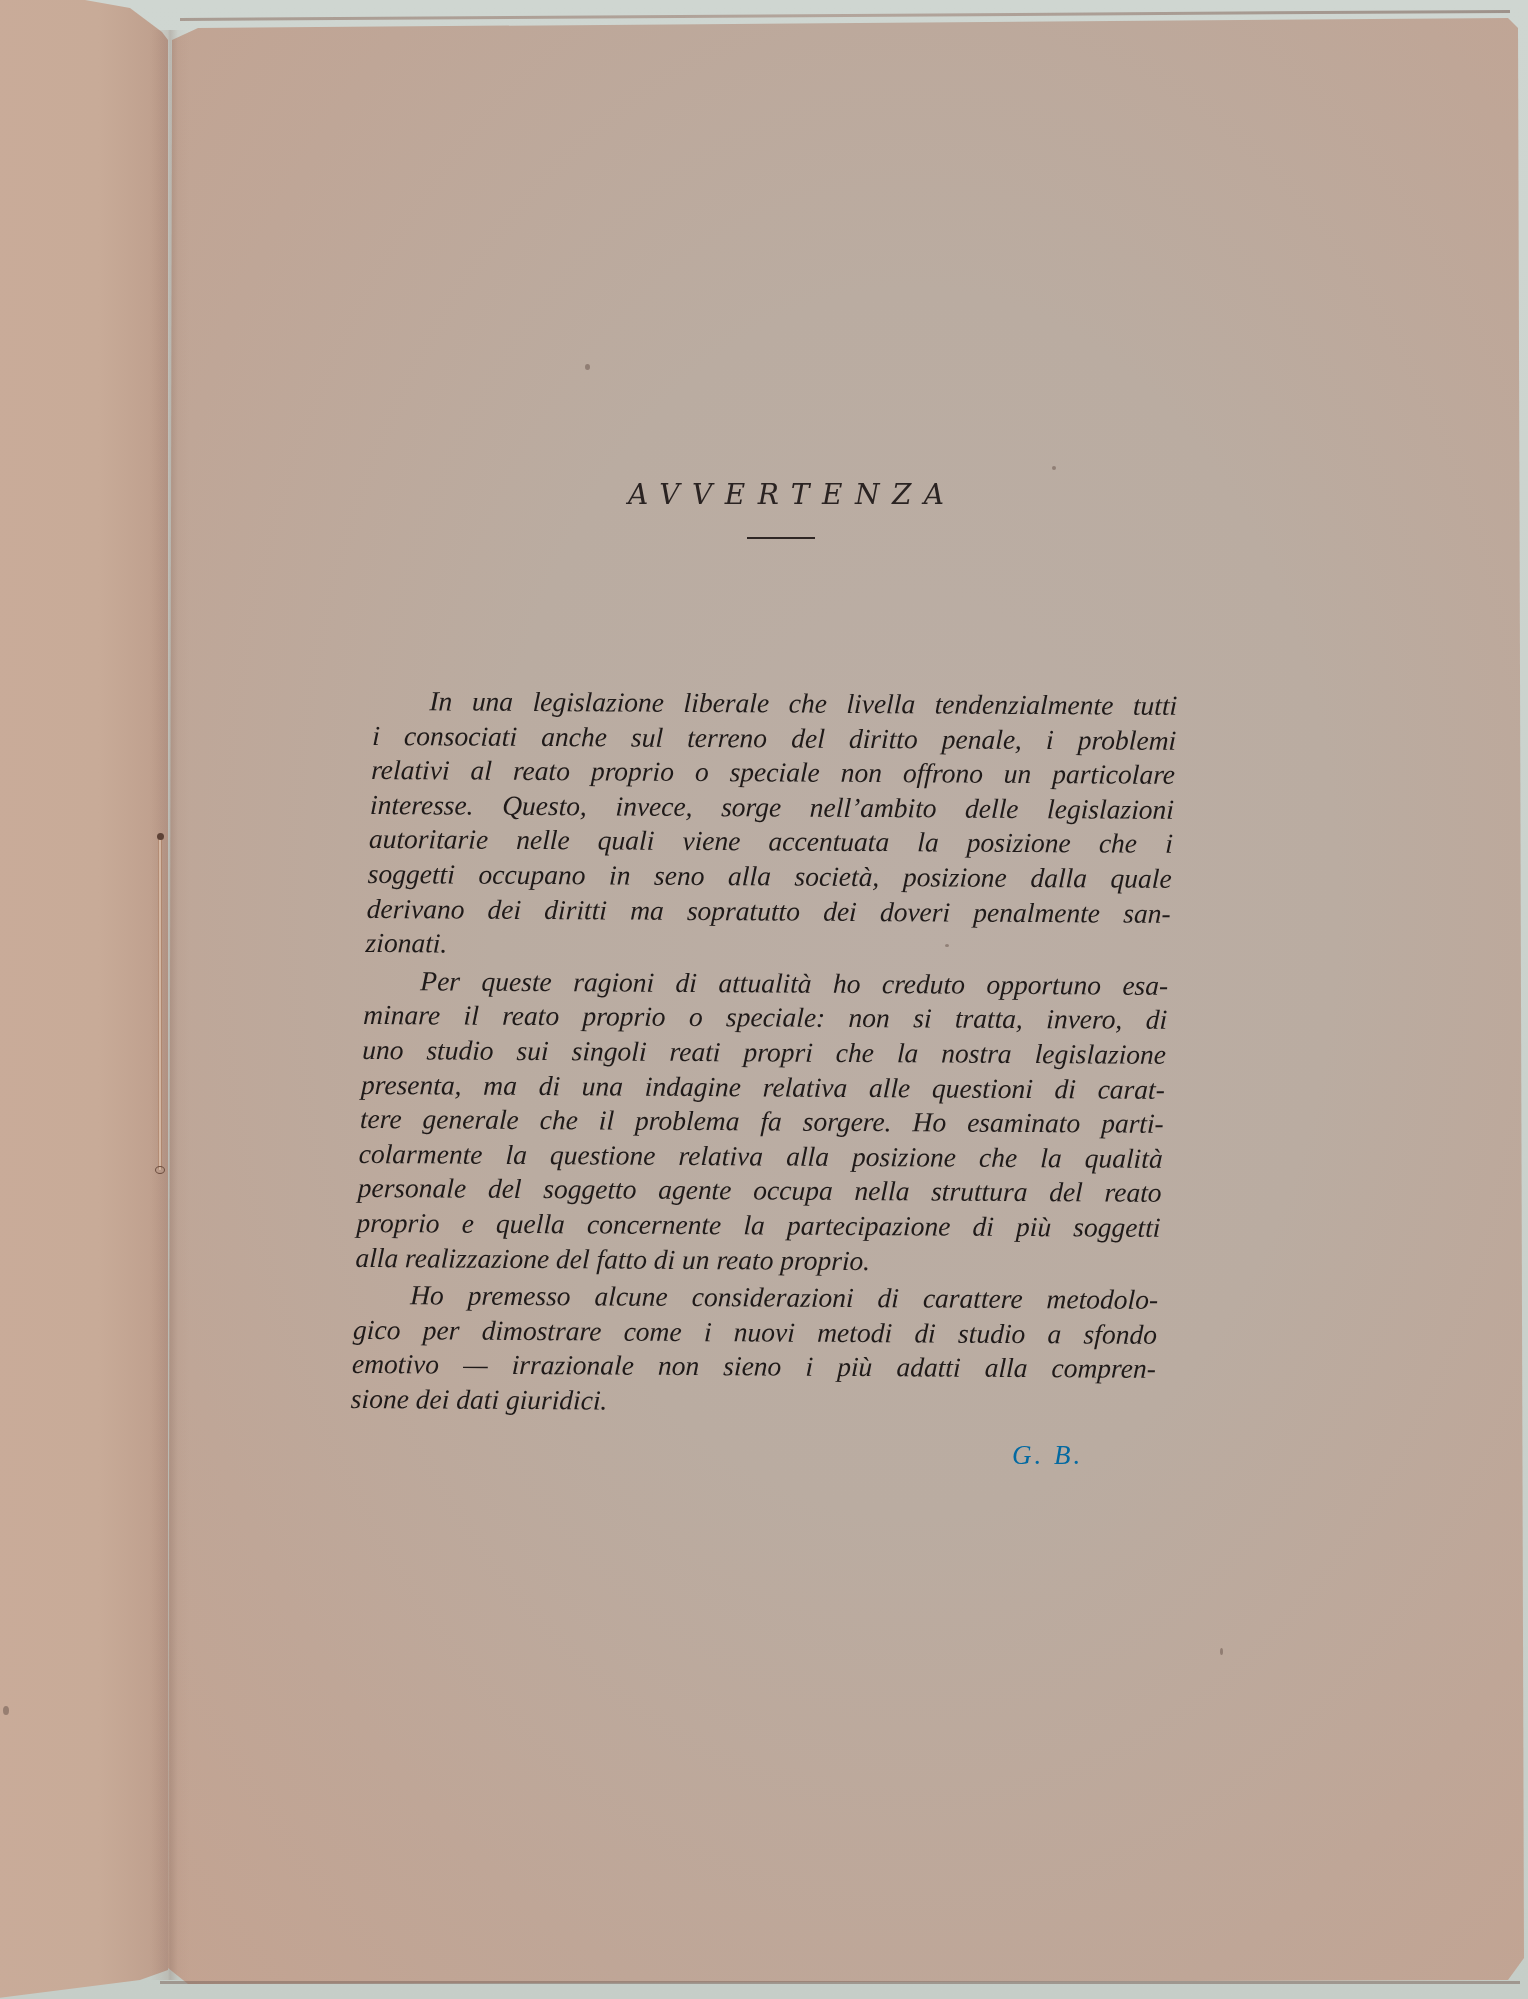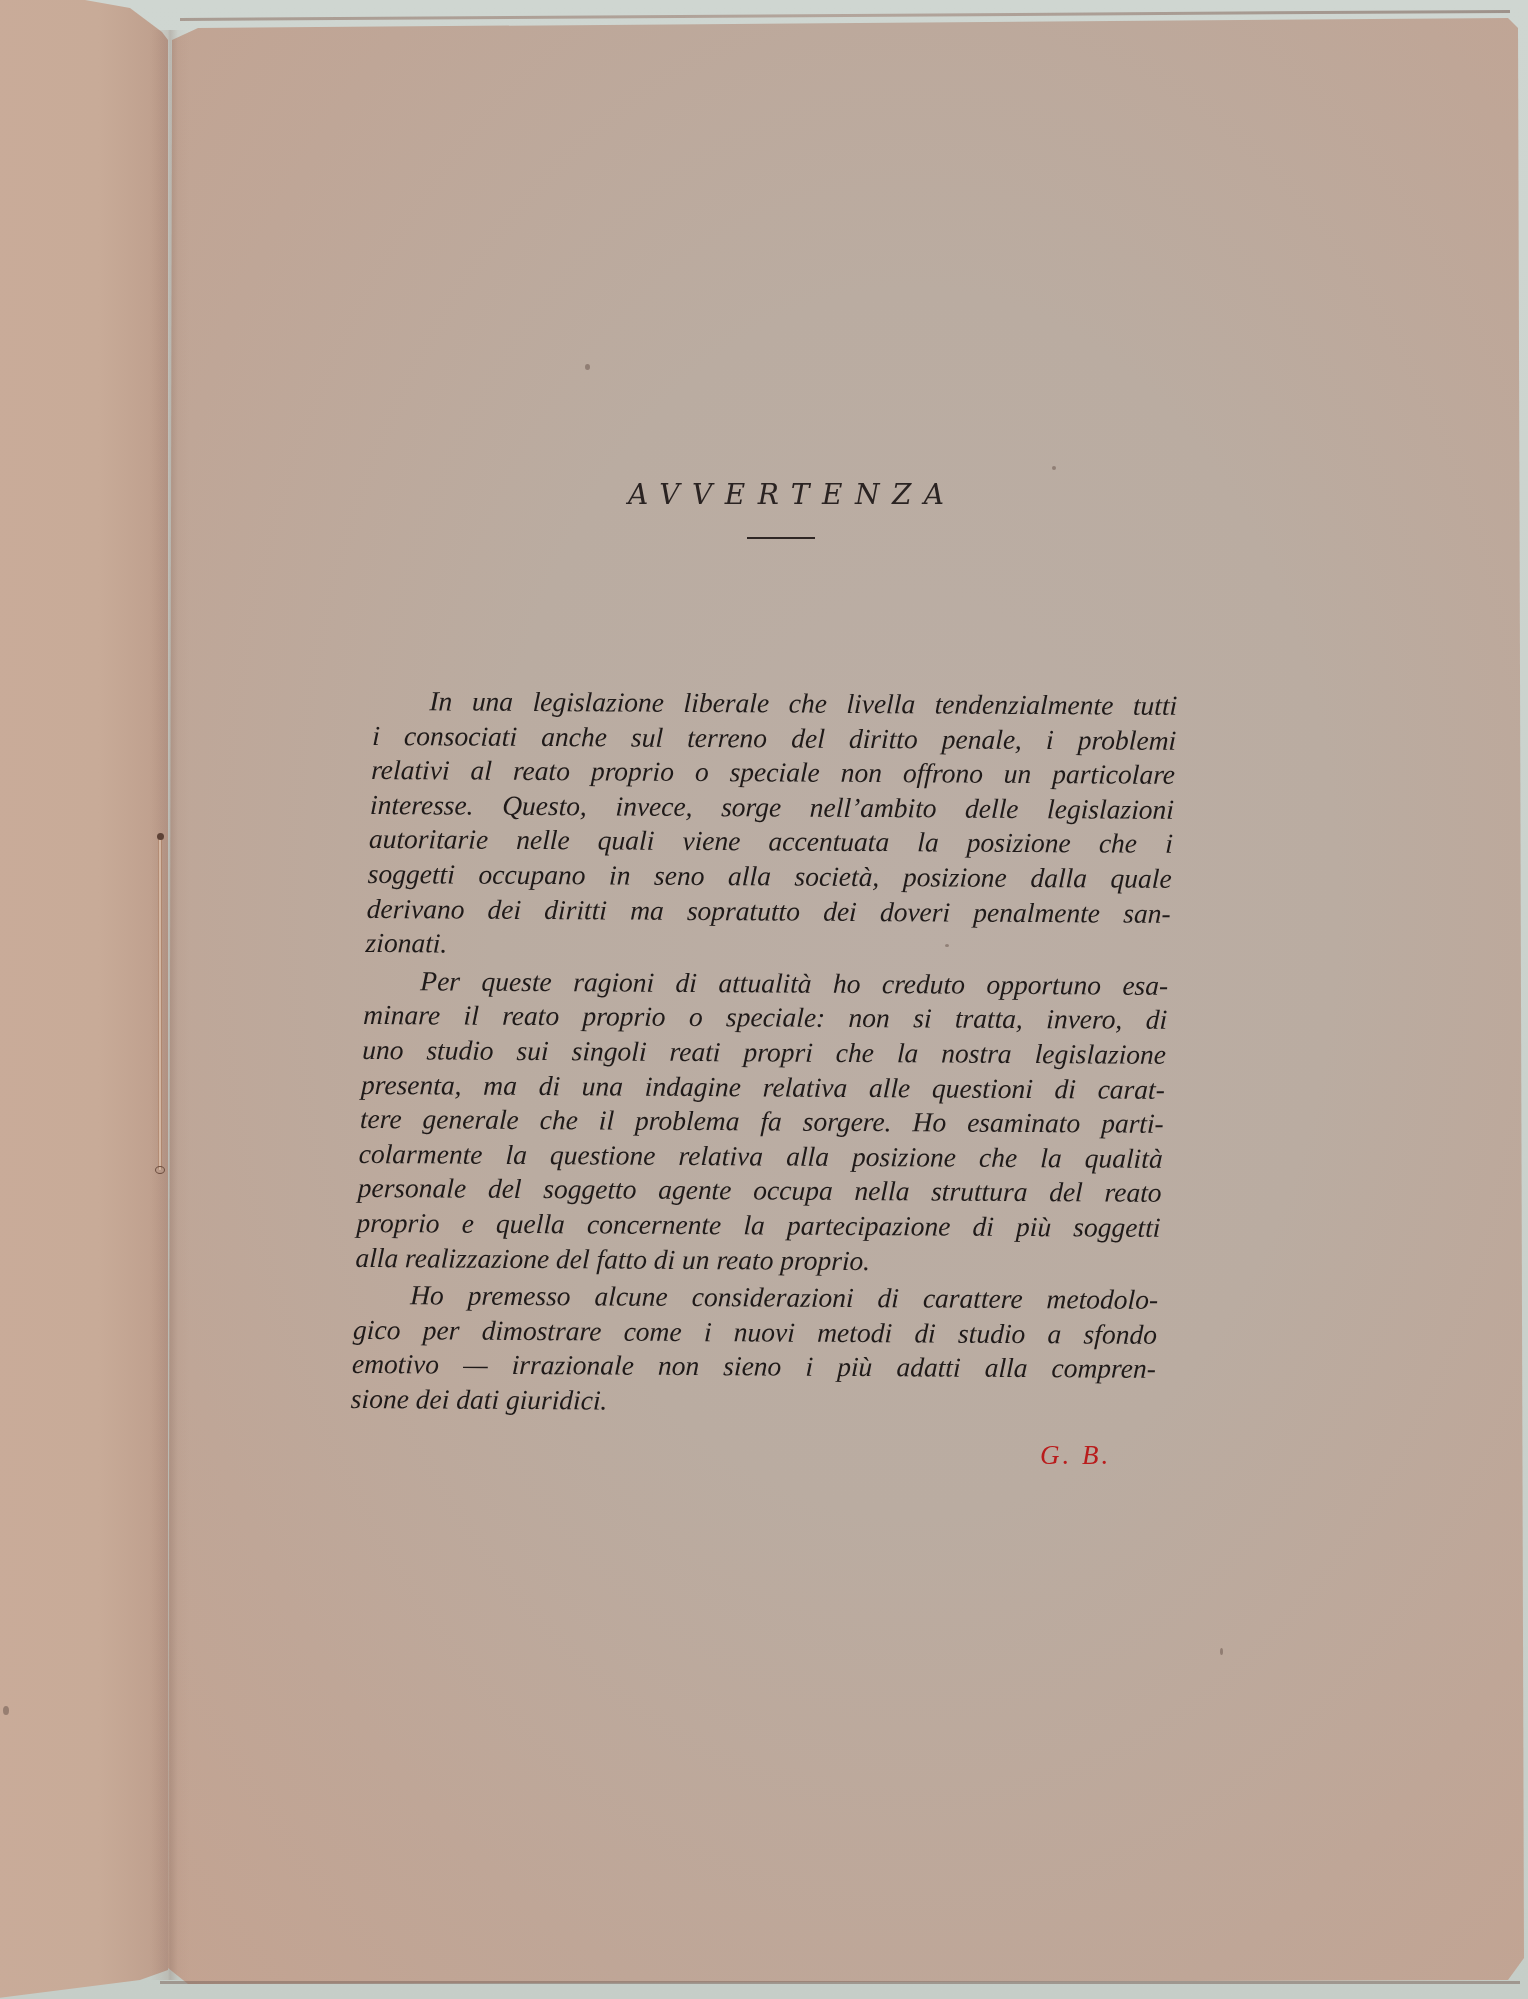--- a/index.html
+++ b/index.html
@@ -131,27 +131,27 @@
       text-align-last: left;
     }
     .body-text .line.indent {
       padding-left: 56px;
     }
     .body-text .para-gap {
       height: 3px;
     }
     .signature {
       position: absolute;
-      left: 1040px;
+      left: 1012px;
       top: 1440px;
       font-family: "Liberation Serif", serif;
       font-style: italic;
       font-size: 27px;
       letter-spacing: 3px;
-      color: #b91c1c;
+      color: #0369a1;
       white-space: nowrap;
     }
     .speck {
       position: absolute;
       border-radius: 50%;
       background: #6d5a50;
       opacity: 0.55;
     }
   </style>
 </head>

